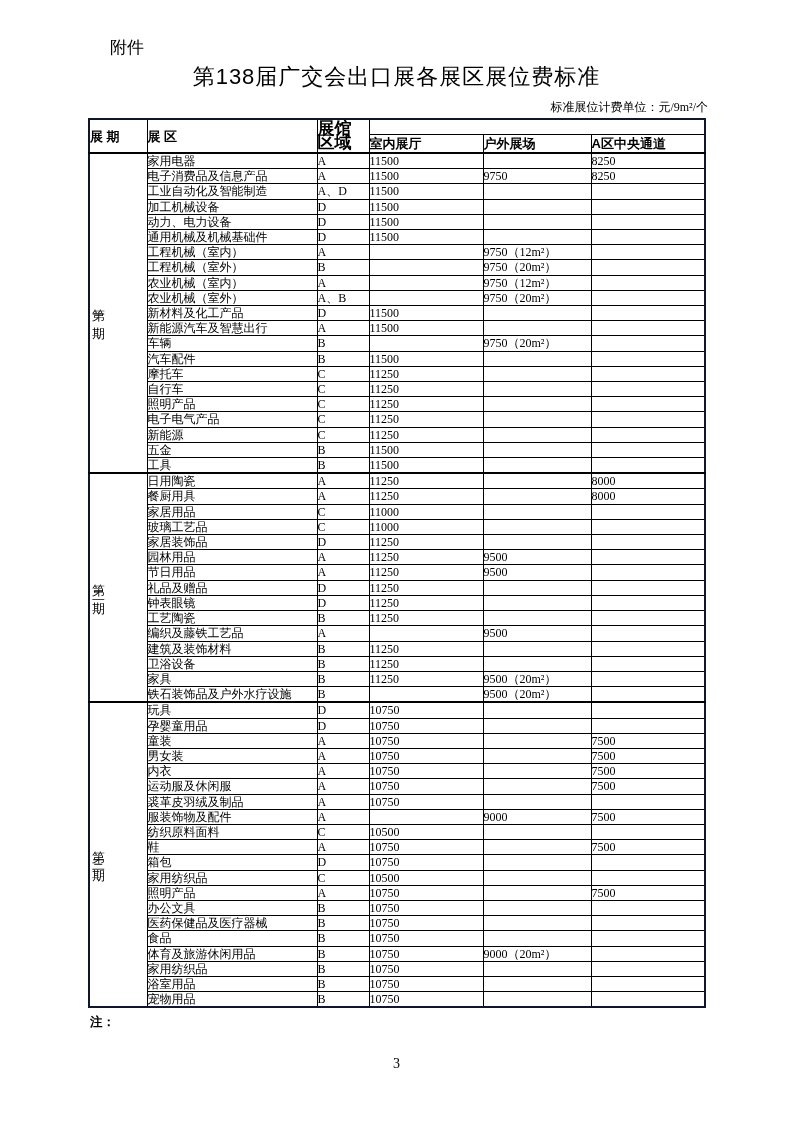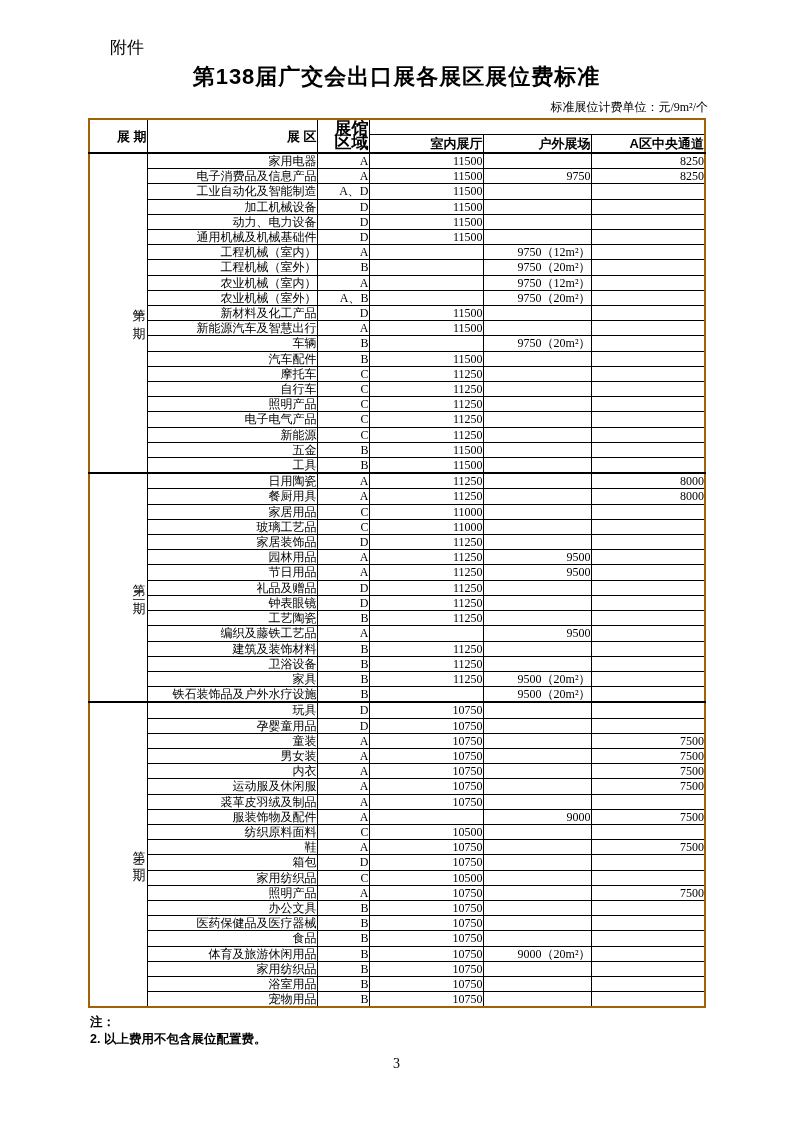--- a/index.html
+++ b/index.html
@@ -11,31 +11,31 @@
   .attachment {
     position:absolute; left:90px; top:36px;
     font-family:"Liberation Sans", sans-serif;
     font-size:17px;
     margin-left:20px;
   }
   .doc-title {
     position:absolute; left:0; right:0; top:62px; margin:0;
     text-align:center;
     font-family:"Liberation Sans", sans-serif;
-    font-size:22px; font-weight:bold; letter-spacing:1px;
+    font-size:22px; font-weight:normal; letter-spacing:1px;
   }
   .unit-note {
     position:absolute; right:85px; top:99px;
     font-size:12px;
   }
   table.fee-table {
     position:absolute; left:88px; top:118px; width:616px;
     border-collapse:collapse; table-layout:fixed;
-    text-align:right;
-    border:2px solid #a16207;
+    text-align:left;
+    border:2px solid #0f172a;
   }
   .fee-table th, .fee-table td {
     border:1px solid #000; padding:0; overflow:hidden; white-space:nowrap;
   }
   .fee-table thead th {
     font-family:"Liberation Sans", sans-serif;
     font-weight:bold; font-size:13px; line-height:15px;
   }
   .fee-table thead tr.head-top th { height:14px; }
   .fee-table thead tr.head-sub th { height:17px;margin-top:8px; }
@@ -490,18 +490,17 @@
           <td>B</td>
           <td>10750</td>
           <td></td>
           <td></td>
         </tr>
       </tbody>
   </table>
 
   <div class="notes">
     <div>注：</div>
-    <div>2. 以上费用不包含展位配置费。</div>
   </div>
 
   <div class="page-number">3</div>
 
 </div>
 
 </body></html>

